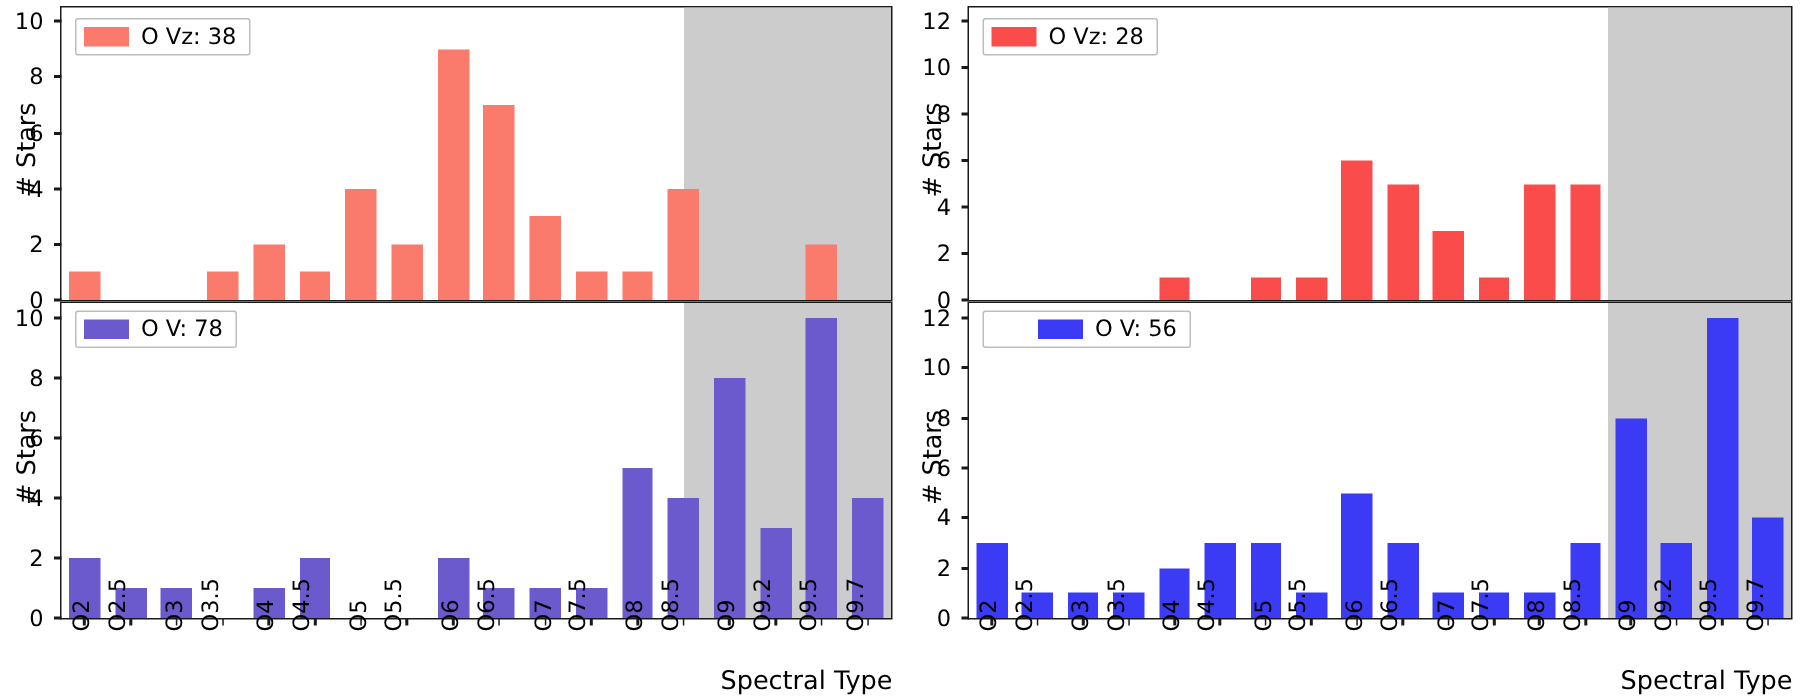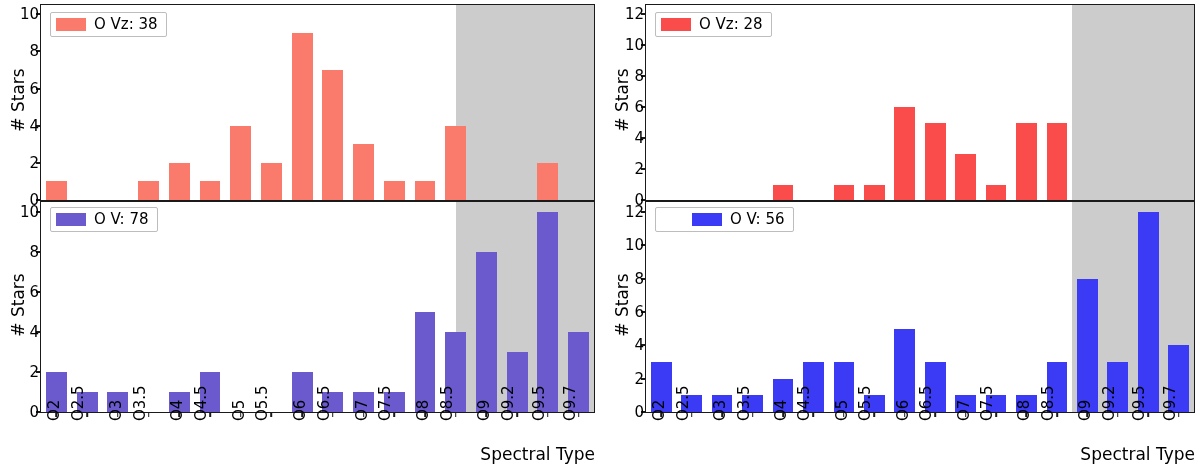--- a/index.html
+++ b/index.html
@@ -25,21 +25,21 @@
   .bar{width:68%;box-sizing:border-box;}
   .bar.salmon{background:#fa7a6c;}
   .bar.red{background:#fb4c4c;}
   .bar.purple{background:#6a5acd;}
   .bar.blue{background:#3b3bf5;}
   .bar.zero{background:transparent;}
 
   
   .ytick{position:absolute;right:100%;height:0;}
   .ytick .tmark{position:absolute;right:0;top:-1px;width:5px;height:2px;background:#1a1a1a;}
-  .ytick .tlab{position:absolute;right:2px;top:-11px;font-size:15px;color:#000;
+  .ytick .tlab{position:absolute;right:12px;top:-11px;font-size:15px;color:#000;
                line-height:22px;white-space:nowrap;}
 
   
   .xticks{position:absolute;left:0;right:0;top:100%;height:70px;display:flex;}
   .xcell{flex:1 1 0;position:relative;}
   .xcell .tmark{position:absolute;left:50%;top:0;width:1.6px;height:5px;
                 background:#1a1a1a;transform:translateX(-50%);}
   .xcell .xlab{position:absolute;left:50%;top:9px;font-size:15px;color:#000;
                white-space:nowrap;transform:translateX(-50%) rotate(-90deg);
                transform-origin:top left;}

